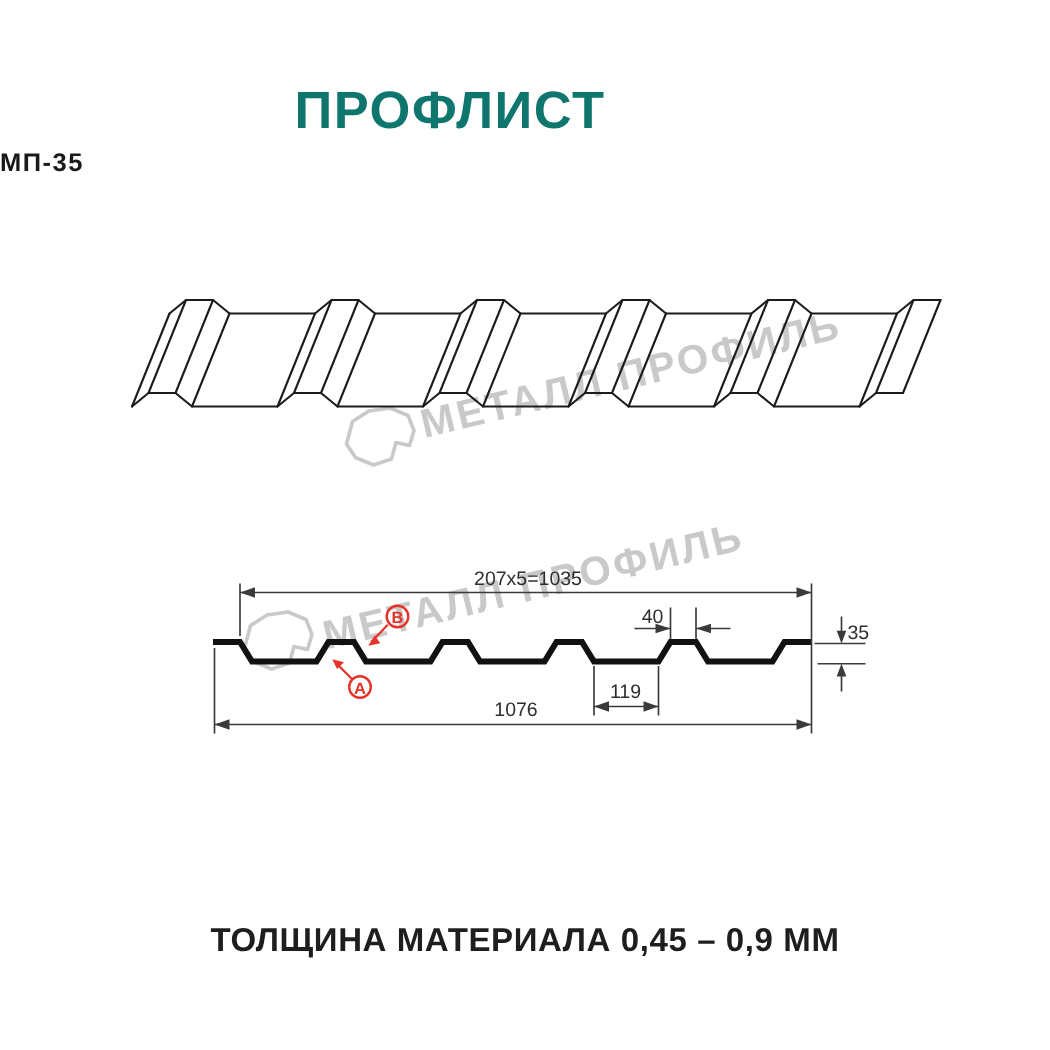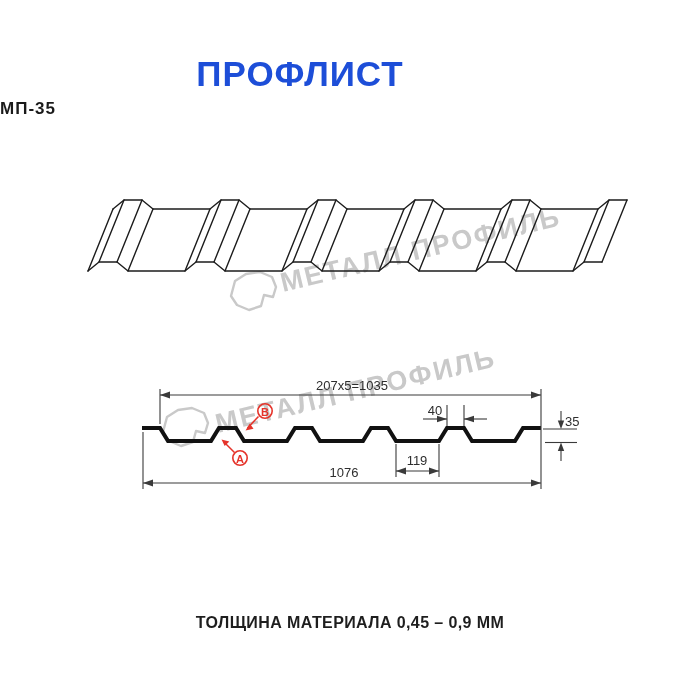--- a/index.html
+++ b/index.html
@@ -2,29 +2,29 @@
 <html><head>
 <meta charset="utf-8">
 <style>
   html,body{margin:0;padding:0;background:#ffffff;}
   .page{
     position:relative;width:700px;height:700px;background:#ffffff;overflow:hidden;
     font-family:"Liberation Sans", sans-serif;
   }
   .title{
     position:absolute;top:54px;left:0;width:600px;text-align:center;
-    font-size:35px;font-weight:700;letter-spacing:1px;color:#1d4ed8;
+    font-size:35px;font-weight:700;letter-spacing:1px;color:#0f766e;
   }
   .subtitle{
     position:absolute;top:99px;left:0;width:700px;text-align:left;
     font-size:17px;font-weight:700;letter-spacing:1px;color:#1a1a1a;
   }
   .footer{
     position:absolute;top:614px;left:0;width:700px;text-align:center;
-    font-size:16px;font-weight:700;letter-spacing:0.4px;color:#1e1e1e;
+    font-size:22px;font-weight:700;letter-spacing:0.4px;color:#1e1e1e;
   }
   svg{position:absolute;top:0;left:0;}
   .wm-text{font-weight:700;font-size:27px;letter-spacing:2px;fill:#c9c9c9;}
   .dim-text{font-size:13px;fill:#2e2e2e;}
   .red-letter{font-size:11px;font-weight:700;fill:#e5332a;}
 </style>
 </head>
 <body>
 
 <div class="page">

